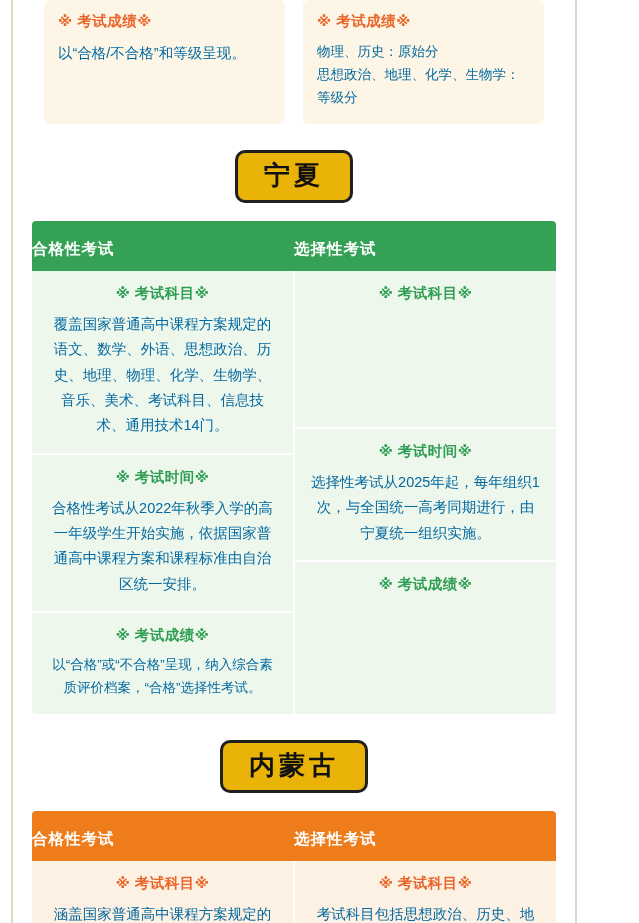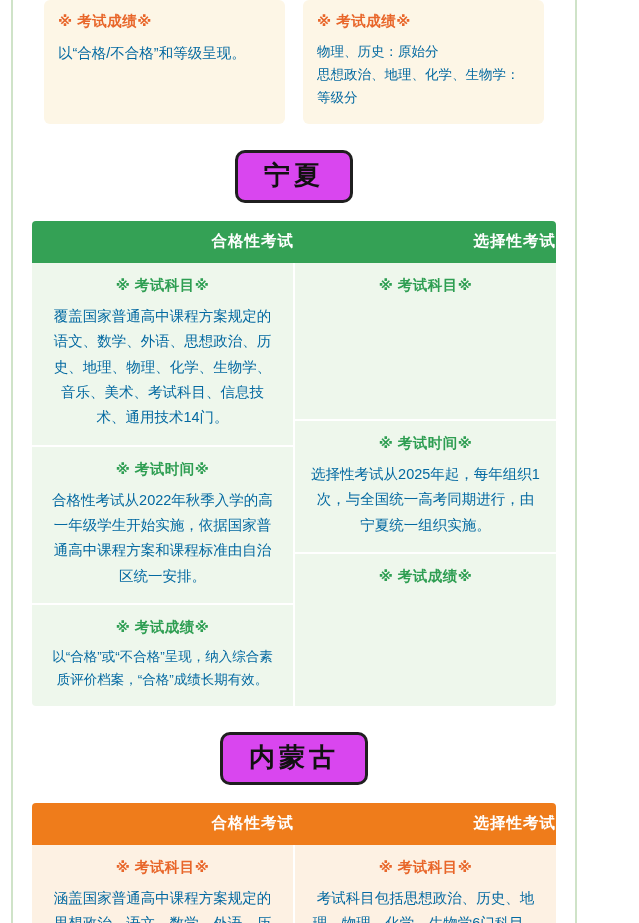--- a/index.html
+++ b/index.html
@@ -69,21 +69,21 @@
     justify-content: center;
     margin: 26px 0 18px 0;
   }
   .pill {
     border: 3px solid #1f1f1f;
     border-radius: 10px;
     padding: 5px 26px 7px 26px;
     font-size: 26px;
     font-weight: bold;
     color: #111111;
-    background: #d946ef;
+    background: #eab308;
     letter-spacing: 4px;
     position: relative;
   }
   .pill::after {
     content: "";
     position: absolute;
     right: -4px;
     top: 6px;
     bottom: -4px;
     left: 6px;
@@ -101,23 +101,24 @@
   .block-head {
     display: flex;
     color: #ffffff;
     font-size: 15.5px;
     font-weight: bold;
   }
   .block-head.green { background: #34a155; }
   .block-head.orange { background: #ef7c1b; }
   .block-head > div {
     flex: 1;
-    text-align: right;
+    text-align: left;
     padding: 10px 0 11px 0;
     letter-spacing: 1px;
+    margin-top: 8px;
   }
   .block-body {
     display: flex;
     background: #eef7ec;
   }
   .block-body.orangebg { background: #fdf1e3; }
   .col {
     flex: 1;
     box-sizing: border-box;
   }
@@ -170,21 +171,21 @@
         <div class="cell c-h1">
           <div class="sec-title green">※ 考试科目※</div>
           <div class="body-txt">覆盖国家普通高中课程方案规定的语文、数学、外语、思想政治、历史、地理、物理、化学、生物学、音乐、美术、考试科目、信息技术、通用技术14门。</div>
         </div>
         <div class="cell c-h2">
           <div class="sec-title green">※ 考试时间※</div>
           <div class="body-txt">合格性考试从2022年秋季入学的高一年级学生开始实施，依据国家普通高中课程方案和课程标准由自治区统一安排。</div>
         </div>
         <div class="cell c-h3">
           <div class="sec-title green">※ 考试成绩※</div>
-          <div class="body-txt sm">以“合格”或“不合格”呈现，纳入综合素质评价档案，“合格”成绩长期有效。</div>
+          <div class="body-txt sm">以“合格”或“不合格”呈现，纳入综合素质评价档案，“合格”选择性考试。</div>
         </div>
       </div>
       <div class="col">
         <div class="cell c-b1">
           <div class="sec-title green">※ 考试科目※</div>
         </div>
         <div class="cell c-b2">
           <div class="sec-title green">※ 考试时间※</div>
           <div class="body-txt">选择性考试从2025年起，每年组织1次，与全国统一高考同期进行，由宁夏统一组织实施。</div>
         </div>

